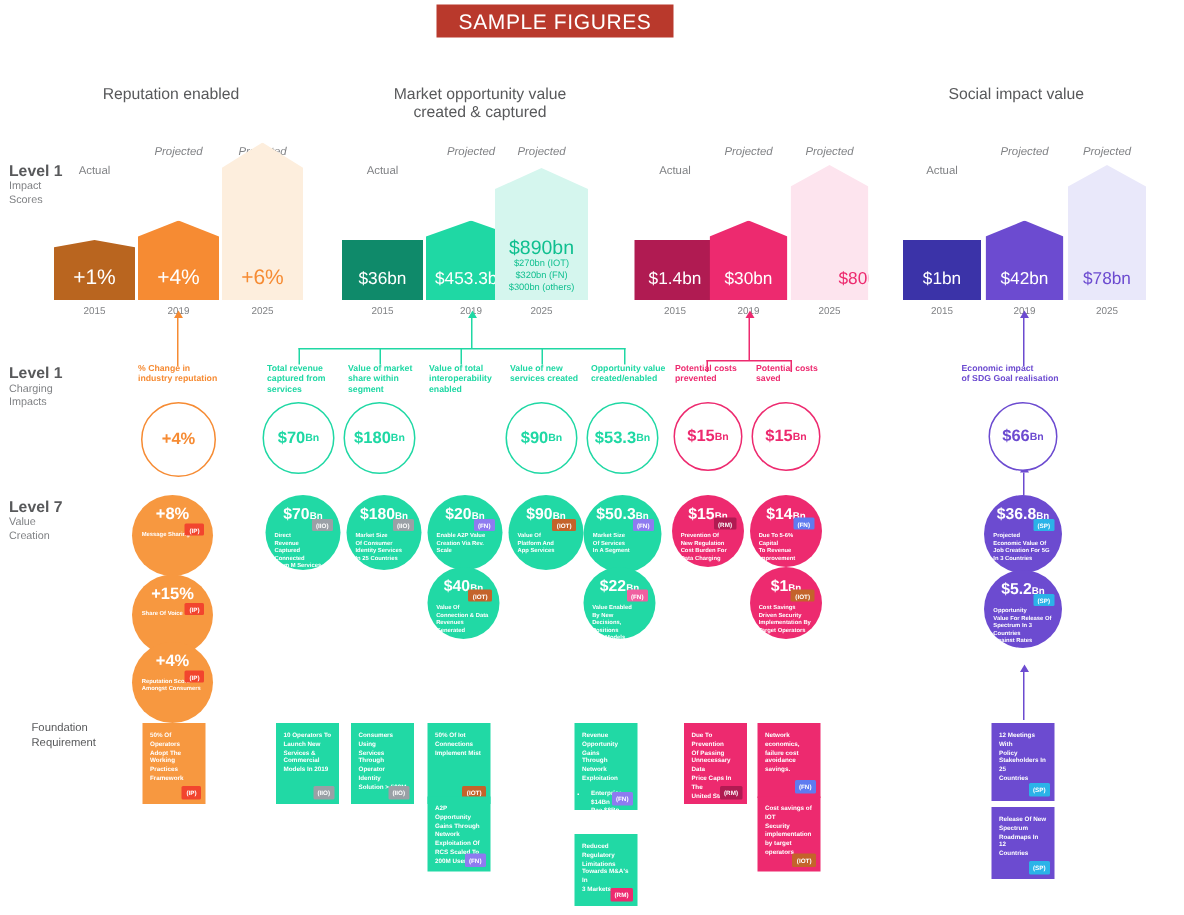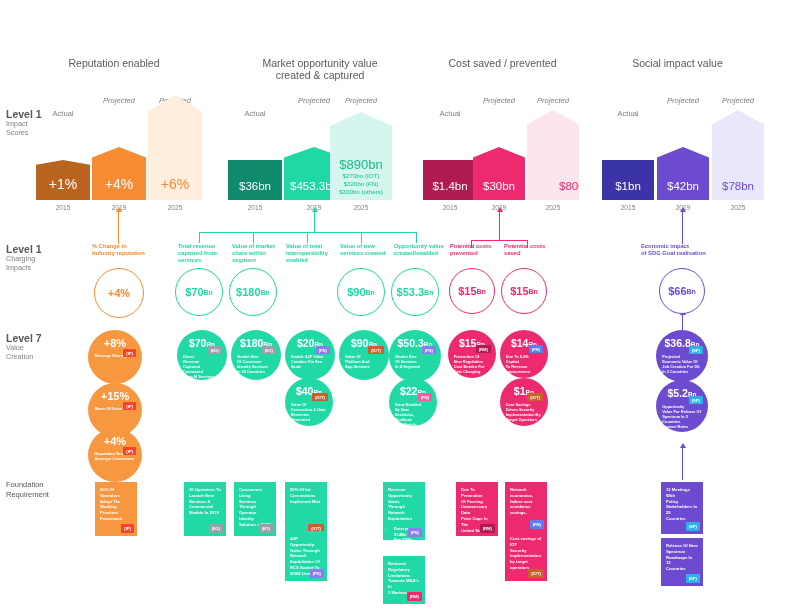--- a/index.html
+++ b/index.html
@@ -24,21 +24,21 @@
   
   .col-title {
     position: absolute; text-align: center; font-size: 10.5px;
     color: #58595b; line-height: 12px;
   }
 
   
   .row-label { position: absolute; }
   .row-label .big { font-size: 10.5px; font-weight: bold; color: #58595b; display:block; }
   .row-label .sub { font-size: 7.2px; color: #808285; display:block; line-height: 8.5px; }
-  .row-label.plain .big { font-size: 7.5px; font-weight: normal; line-height:9.5px; }
+  .row-label.plain .big { font-size: 7.5px; font-weight: normal; line-height:9.5px;margin-left:15px; }
 
   
   .bar-wrap { position: absolute; }
   .bar-tag {
     position: absolute; width: 100%; text-align: center;
     font-size: 7.6px; color: #808285;
   }
   .bar-tag.ital { font-style: italic; }
   .bar-shape {
     position: absolute; width: 100%; bottom: 0;
@@ -98,27 +98,27 @@
   }
   .card ul { margin: 4px 0 0 6px; }
   .card li { list-style: square; line-height: 5.8px; }
   .card .badge { right: 3px; bottom: 3px; }
 </style>
 </head>
 <body>
 
 <div class="stage">
 
+  <div id="title-banner">SAMPLE FIGURES</div>
 
   <div class="col-title" style="left:44px;top:57px;width:140px;">Reputation enabled</div>
   <div class="col-title" style="left:230px;top:57px;width:180px;">
     <span>Market opportunity value</span><br>
     <span>created &amp; captured</span>
   </div>
-  <div class="col-title" style="left:420px;top:57px;width:165px;">Cost saved / prevented</div>
   <div class="col-title" style="left:600px;top:57px;width:155px;">Social impact value</div>
 
   <div class="row-label" style="left:6px;top:108px;">
     <span class="big">Level 1</span>
     <span class="sub">Impact</span>
     <span class="sub">Scores</span>
   </div>
   <div class="row-label" style="left:6px;top:243px;">
     <span class="big">Level 1</span>
     <span class="sub">Charging</span>

